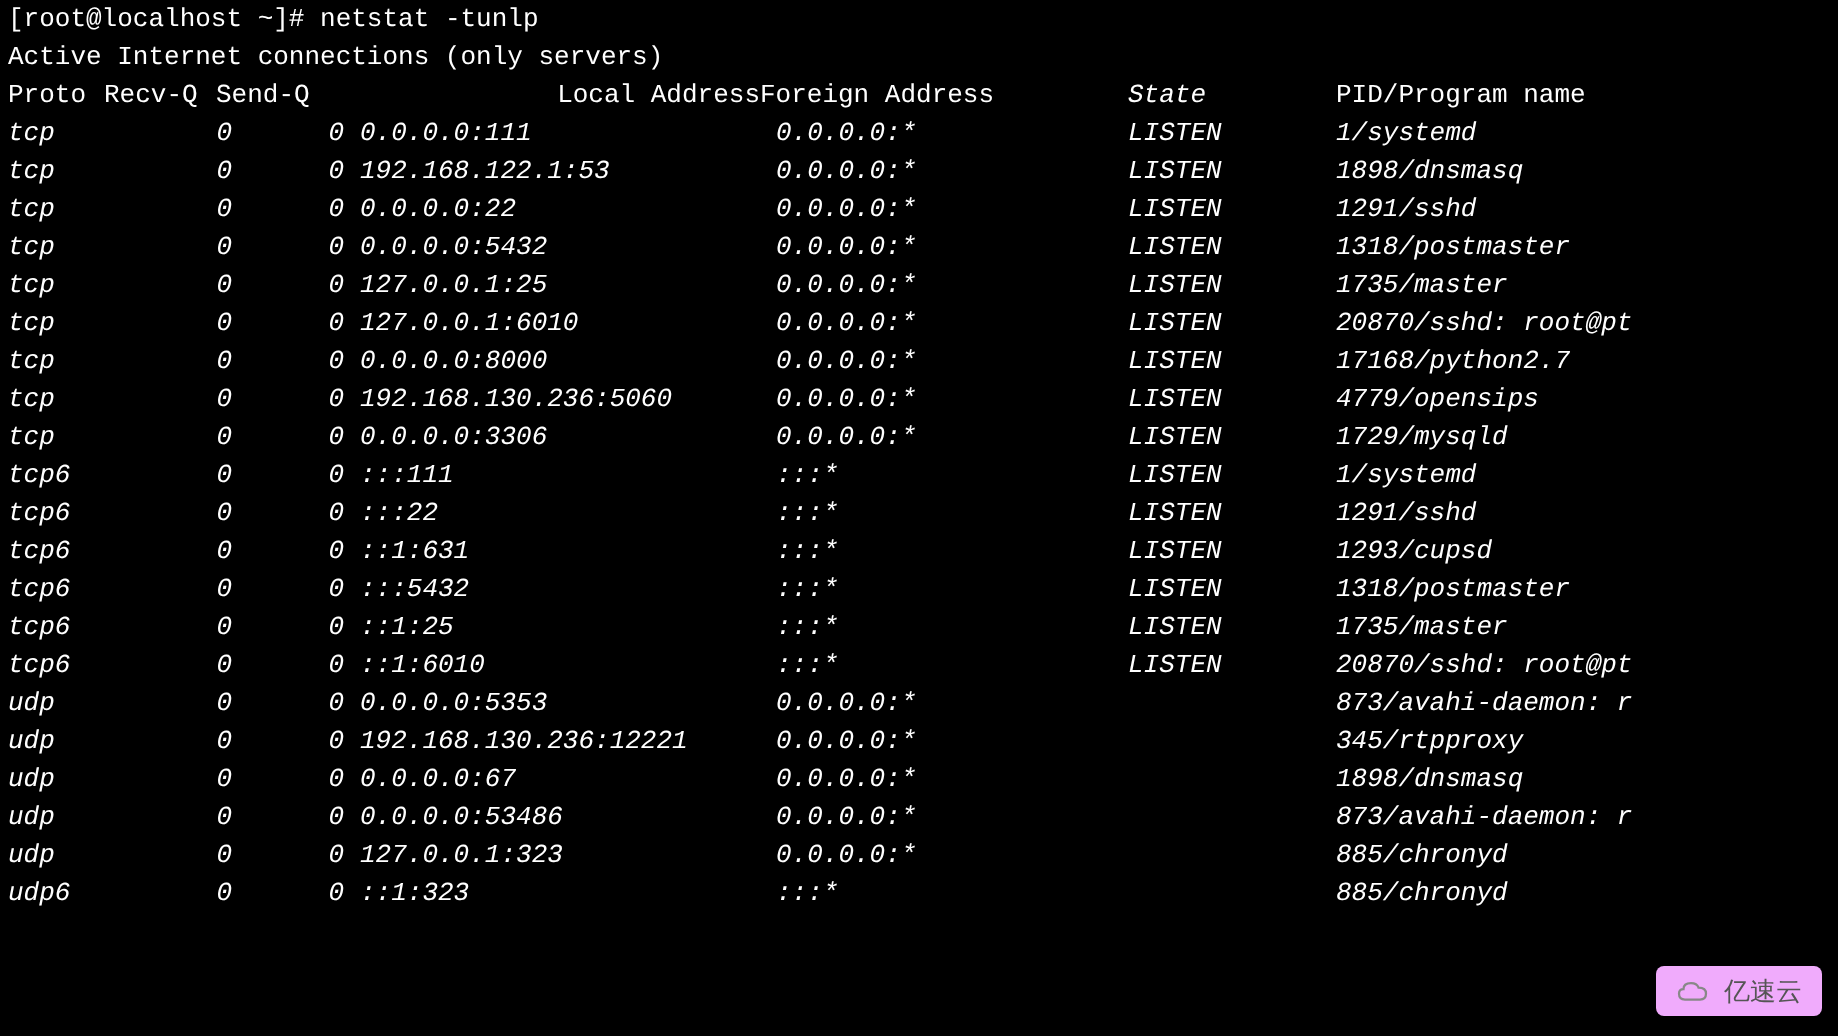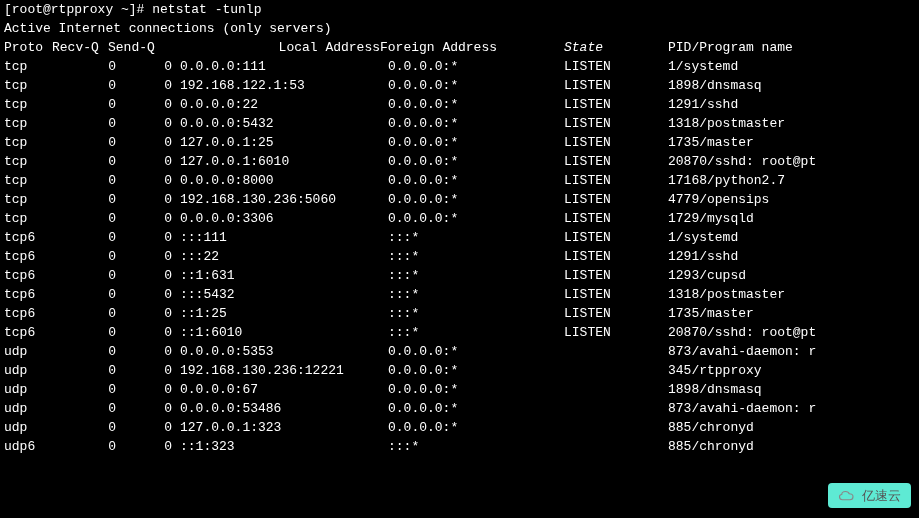--- a/index.html
+++ b/index.html
@@ -35,47 +35,48 @@
     .hdr-recvq { display: inline-block; width: 56px; }
     .hdr-sendq { display: inline-block; width: 56px; }
     .hdr-local { display: inline-block; width: 216px; text-align: right; }
     .hdr-foreign { display: inline-block; width: 184px; }
     .hdr-state { display: inline-block; width: 104px; font-style: italic; }
     .hdr-pid { display: inline-block; }
 
     #rows .row {
       white-space: pre;
       height: 19px;
+      font-style: italic;
     }
 
     .watermark {
       position: absolute;
       right: 8px;
       bottom: 10px;
-      background: #5eead4;
+      background: #f0abfc;
       border-radius: 4px;
       padding: 3px 10px;
       font-family: Arial, sans-serif;
       font-size: 13px;
       color: #555;
       display: flex;
       align-items: center;
       gap: 6px;
       box-shadow: 0 0 4px rgba(0,0,0,0.4);
       text-align: right;
     }
     .watermark svg {
       width: 18px;
       height: 14px;
     }
   </style>
 </head>
 <body>
 
-<div class="line"><span>[root@rtpproxy ~]# </span><span>netstat -tunlp</span></div>
+<div class="line"><span>[root@localhost ~]# </span><span>netstat -tunlp</span></div>
 <div class="line">Active Internet connections (only servers)</div>
 <div class="line"><span class="hdr-proto">Proto</span><span class="hdr-recvq">Recv-Q</span><span class="hdr-sendq">Send-Q</span><span class="hdr-local">Local Address</span><span class="hdr-foreign">Foreign Address</span><span class="hdr-state">State</span><span class="hdr-pid">PID/Program name</span></div>
 
 <div id="rows">
     <div class="row"><span class="col-proto">tcp</span><span class="col-recvq">0</span><span class="col-sendq">0</span><span class="col-local">0.0.0.0:111</span><span class="col-foreign">0.0.0.0:*</span><span class="col-state">LISTEN</span><span class="col-pid">1/systemd</span></div>
     <div class="row"><span class="col-proto">tcp</span><span class="col-recvq">0</span><span class="col-sendq">0</span><span class="col-local">192.168.122.1:53</span><span class="col-foreign">0.0.0.0:*</span><span class="col-state">LISTEN</span><span class="col-pid">1898/dnsmasq</span></div>
     <div class="row"><span class="col-proto">tcp</span><span class="col-recvq">0</span><span class="col-sendq">0</span><span class="col-local">0.0.0.0:22</span><span class="col-foreign">0.0.0.0:*</span><span class="col-state">LISTEN</span><span class="col-pid">1291/sshd</span></div>
     <div class="row"><span class="col-proto">tcp</span><span class="col-recvq">0</span><span class="col-sendq">0</span><span class="col-local">0.0.0.0:5432</span><span class="col-foreign">0.0.0.0:*</span><span class="col-state">LISTEN</span><span class="col-pid">1318/postmaster</span></div>
     <div class="row"><span class="col-proto">tcp</span><span class="col-recvq">0</span><span class="col-sendq">0</span><span class="col-local">127.0.0.1:25</span><span class="col-foreign">0.0.0.0:*</span><span class="col-state">LISTEN</span><span class="col-pid">1735/master</span></div>
     <div class="row"><span class="col-proto">tcp</span><span class="col-recvq">0</span><span class="col-sendq">0</span><span class="col-local">127.0.0.1:6010</span><span class="col-foreign">0.0.0.0:*</span><span class="col-state">LISTEN</span><span class="col-pid">20870/sshd: root@pt</span></div>

